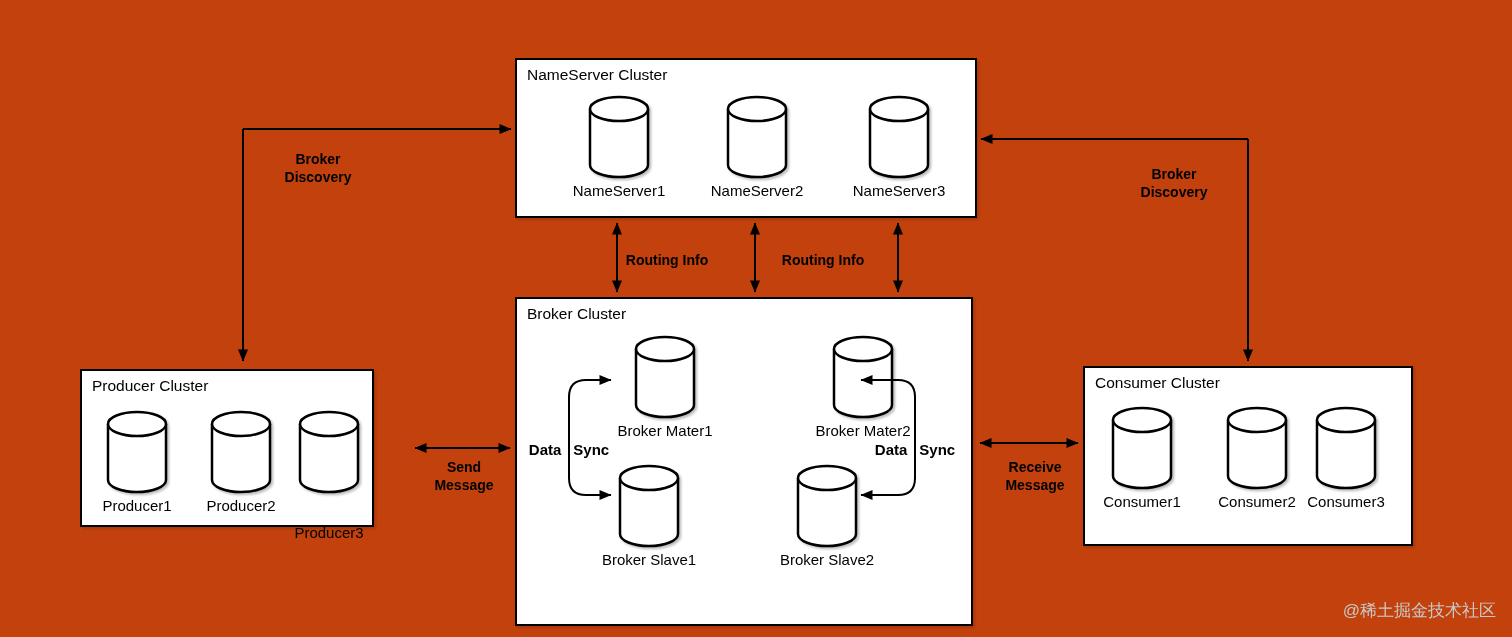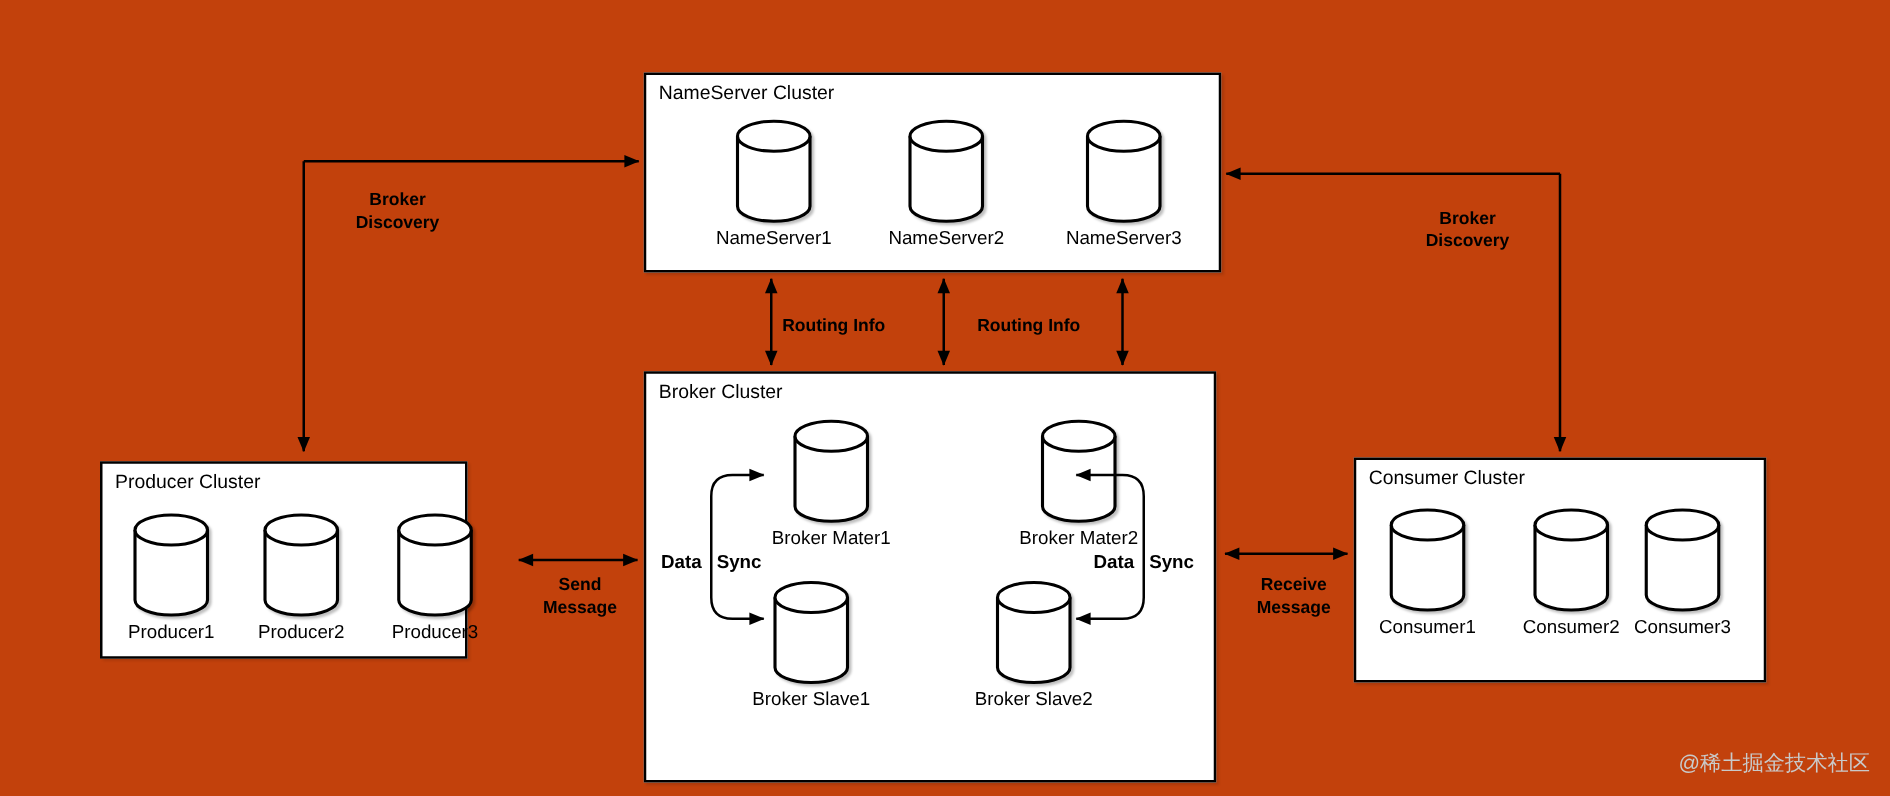--- a/index.html
+++ b/index.html
@@ -28,21 +28,21 @@
   svg.overlay{position:absolute;left:0;top:0;pointer-events:none;}
   .watermark{
     position:absolute;right:16px;bottom:15px;font-size:17px;color:#c9c9c9;white-space:nowrap;
   }
   
   .ns1{left:47px;top:35px;} .ns2{left:185px;top:35px;} .ns3{left:327px;top:35px;}
   
   .bm1{left:77px;top:36px;margin-left:16px;} .bm2{left:255px;top:36px;margin-left:36px;}
   .bs1{left:77px;top:165px;} .bs2{left:255px;top:165px;}
   
-  .p1{left:0px;top:39px;} .p2{left:104px;top:39px;} .p3{left:211px;top:39px;}
+  .p1{left:0px;top:39px;} .p2{left:104px;top:39px;} .p3{left:192px;top:39px;gap:27px;}
   
   .c1{left:2px;top:38px;} .c2{left:117px;top:38px;} .c3{left:206px;top:38px;}
 </style>
 </head>
 <body>
 
 <div class="canvas">
 
   <div class="cluster" style="left:515px;top:58px;width:462px;height:160px;">
     <span class="cluster-title">NameServer Cluster</span>

